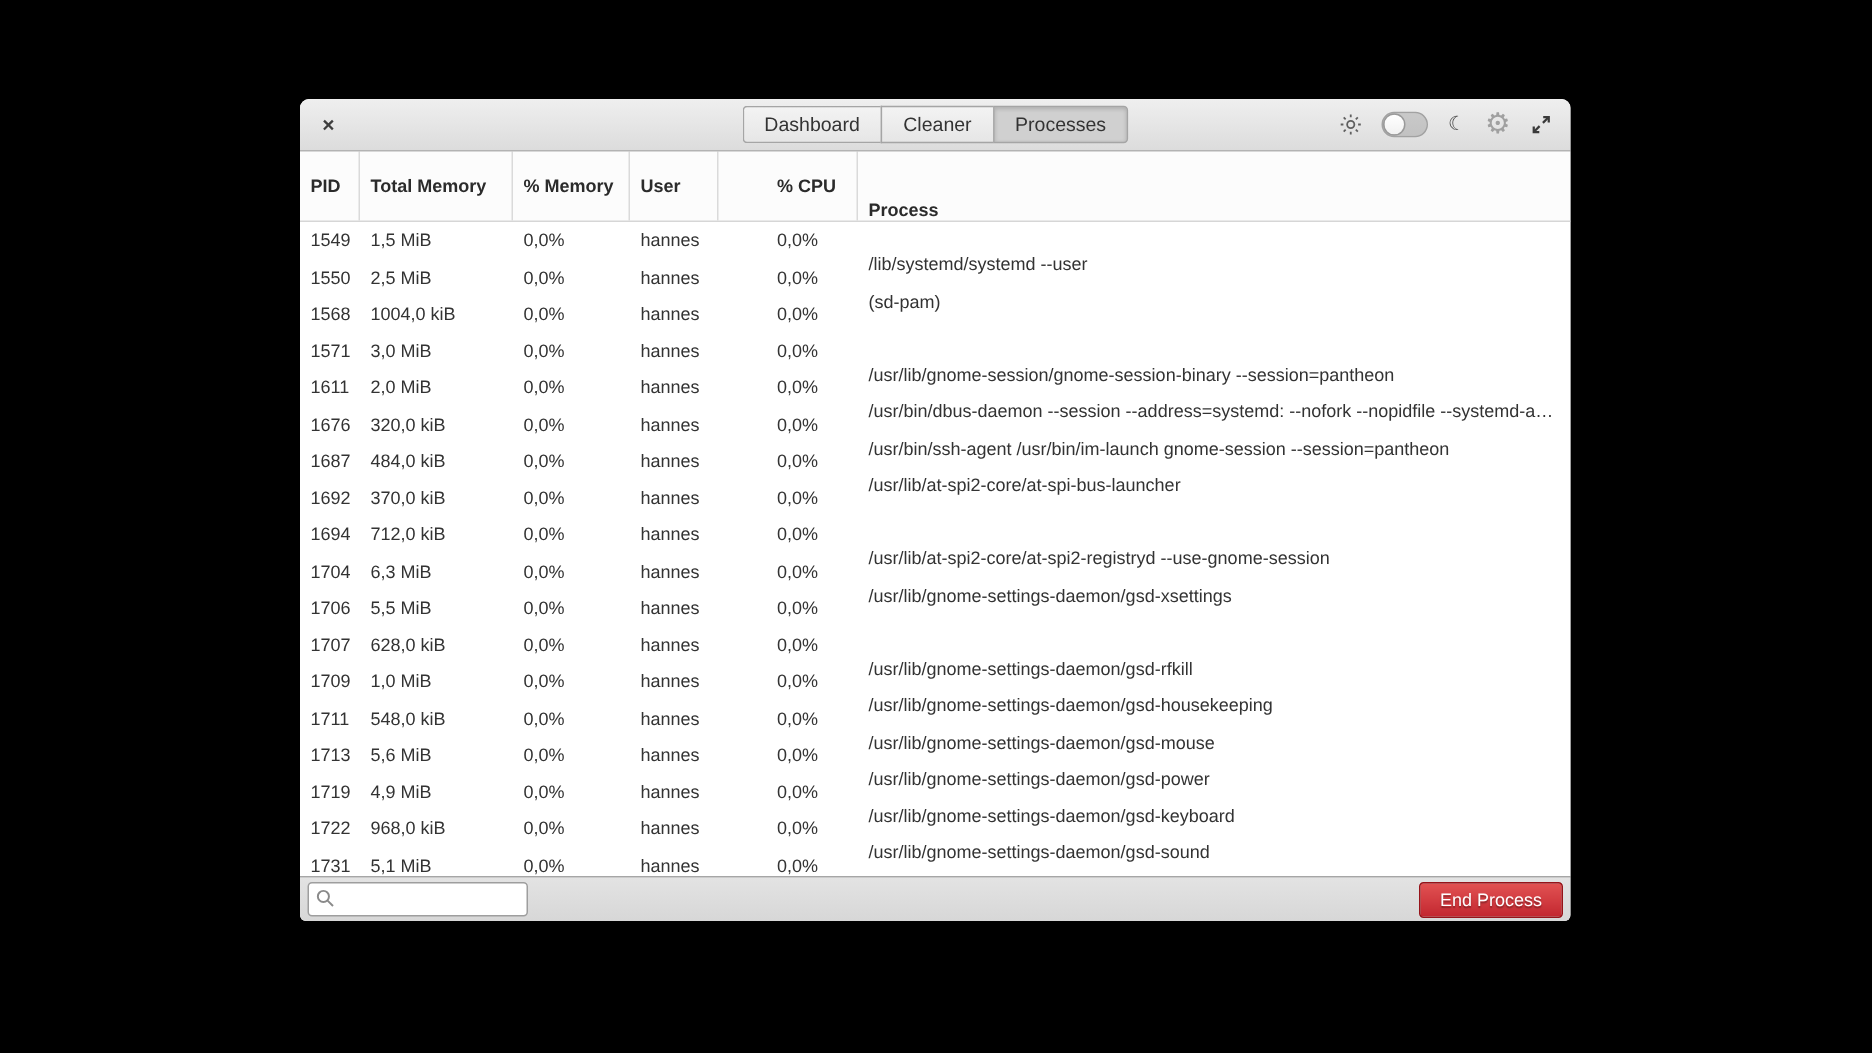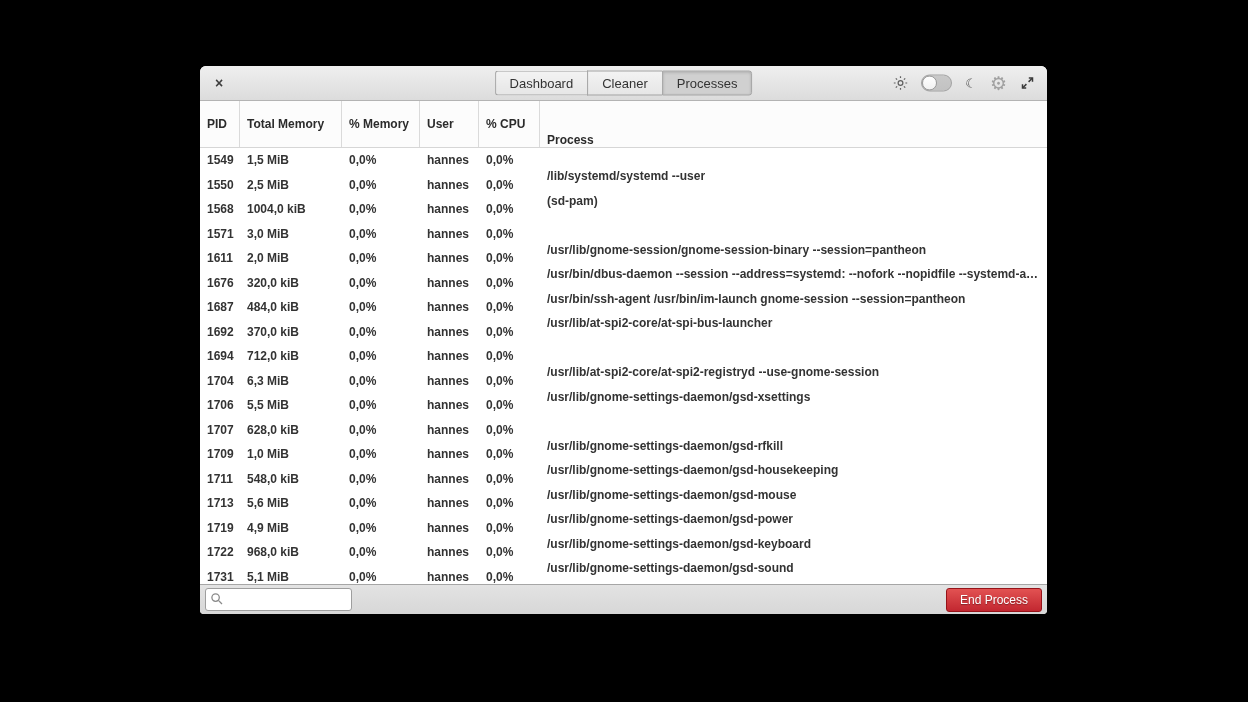--- a/index.html
+++ b/index.html
@@ -38,28 +38,28 @@
   .moon-glyph { font-family:"DejaVu Sans", sans-serif; font-size:13px; color:#4a4a4a; line-height:15px; }
   .gear-glyph { font-family:"DejaVu Sans", sans-serif; font-size:19px; color:#a0a0a0; line-height:19px; }
 
   
   .theader { flex:0 0 29px; display:flex; background:#fcfcfc;
     border-bottom:1px solid #d6d6d6; font-size:12px; font-weight:bold; color:#2b2b2b; }
   .thcell { display:flex; align-items:center; padding-left:7px;
     border-right:1px solid #dadada; overflow:hidden; white-space:nowrap; }
   .thcell:last-child { border-right:none; }
   .tbody { flex:1 1 auto; overflow:hidden; background:#fff; }
-  .trow { display:flex; height:24.5px; align-items:center; font-size:12px; color:#333;font-weight:bold; }
+  .trow { display:flex; height:24.5px; align-items:center; font-size:12px; color:#333; }
   .tcell { padding-left:7px; white-space:nowrap; overflow:hidden;
     text-overflow:ellipsis; flex-shrink:0; }
   .col-pid  { width:40px; }
   .col-mem  { width:102px; }
   .col-pmem { width:78px; }
   .col-user { width:59px; }
-  .col-pcpu { width:61px; }
+  .col-pcpu { width:61px;margin-left:32px; }
   .col-process { width:auto; flex:1 1 auto; padding-right:6px;margin-top:32px; }
 
   
   .footer { flex:0 0 30px; background:linear-gradient(#e3e3e3,#d7d7d7);
     border-top:1px solid #a6a6a6; display:flex; align-items:center;
     justify-content:space-between; padding:0 5px; }
   .search-wrap { position:relative; }
   .search-input { width:147px; height:23px; border:1px solid #9e9e9e; border-radius:3px;
     background:#fff; padding:0 6px 0 24px; font-size:12px; color:#333; outline:none;
     font-family:"Liberation Sans", sans-serif; }

